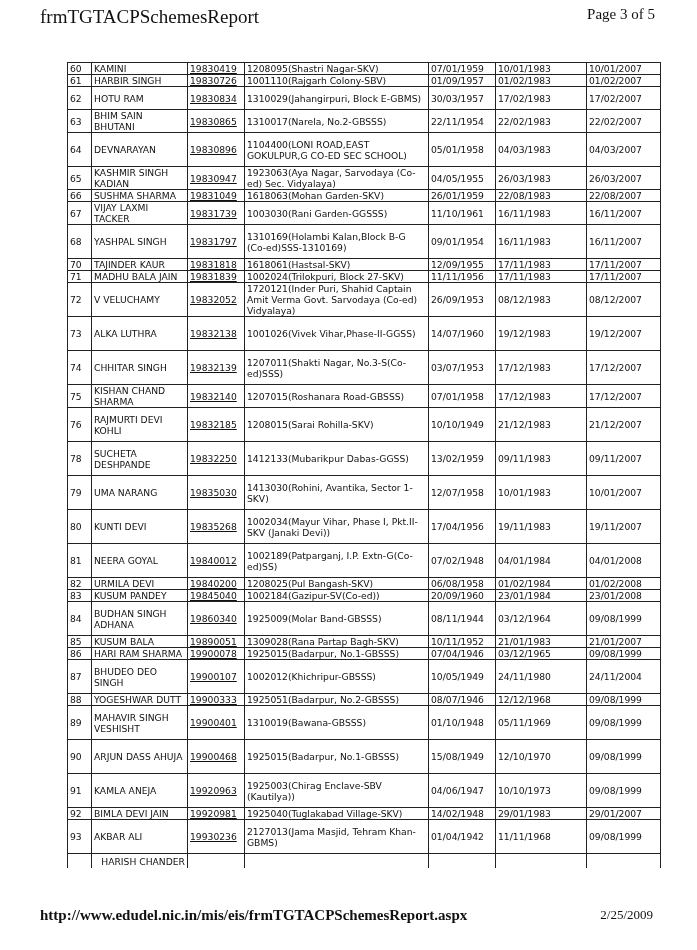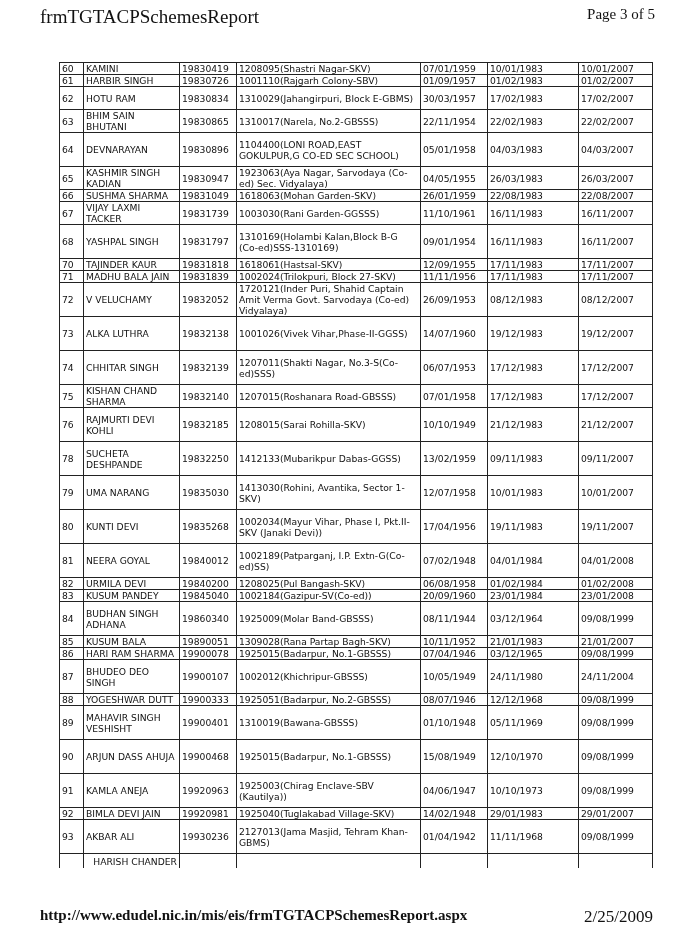--- a/index.html
+++ b/index.html
@@ -1,25 +1,25 @@
 <!DOCTYPE html>
 <html><head>
 <meta charset="utf-8">
 <style>
   html, body { margin:0; padding:0; background:#fff; }
   body { width:697px; height:950px; position:relative; overflow:hidden; font-family:"DejaVu Sans", sans-serif; color:#111; }
   .hdr-title { position:absolute; left:40px; top:6px; font-family:"Liberation Serif", serif; font-size:19px; }
   .hdr-page { position:absolute; right:42px; top:6px; font-family:"Liberation Serif", serif; font-size:15px; }
   .ftr-url { position:absolute; left:40px; top:907px; font-family:"Liberation Serif", serif; font-size:15px;font-weight:bold; }
-  .ftr-date { position:absolute; right:44px; top:907px; font-family:"Liberation Serif", serif; font-size:17px; }
-  table.grid { position:absolute; left:59px; top:62px; border-collapse:collapse; table-layout:fixed; font-size:9.2px; line-height:11px; }
+  .ftr-date { position:absolute; right:44px; top:907px; font-family:"Liberation Serif", serif; font-size:13px; }
+  table.grid { position:absolute; left:67px; top:62px; border-collapse:collapse; table-layout:fixed; font-size:9.2px; line-height:11px; }
   table.grid td { border:1px solid #222; padding:0 2px; vertical-align:middle; white-space:normal; }
   table.grid td.num { width:19px; }
   table.grid td.name { width:91px;margin-left:12px; }
-  table.grid td.id { width:52px; }
+  table.grid td.id { width:52px;text-decoration:underline; }
   table.grid td.school { width:179px; }
   table.grid td.dob { width:62px; }
   table.grid td.join { width:86px; }
   table.grid td.acp { width:69px; }
   table.grid tr.r1 td { height:10px; }
   table.grid tr.r2 td { height:22px; }
   table.grid tr.r3 td { height:33px; }
   table.grid tr.last td { height:14px; border-bottom:none;text-align:right; }
 </style>
 </head>
@@ -145,21 +145,21 @@
         <td class="school">1001026(Vivek Vihar,Phase-II-GGSS)</td>
         <td class="dob">14/07/1960</td>
         <td class="join">19/12/1983</td>
         <td class="acp">19/12/2007</td>
       </tr>
       <tr class="r3">
         <td class="num">74</td>
         <td class="name">CHHITAR SINGH</td>
         <td class="id">19832139</td>
         <td class="school">1207011(Shakti Nagar, No.3-S(Co-ed)SSS)</td>
-        <td class="dob">06/07/1953</td>
+        <td class="dob">03/07/1953</td>
         <td class="join">17/12/1983</td>
         <td class="acp">17/12/2007</td>
       </tr>
       <tr class="r2">
         <td class="num">75</td>
         <td class="name">KISHAN CHAND SHARMA</td>
         <td class="id">19832140</td>
         <td class="school">1207015(Roshanara Road-GBSSS)</td>
         <td class="dob">07/01/1958</td>
         <td class="join">17/12/1983</td>

